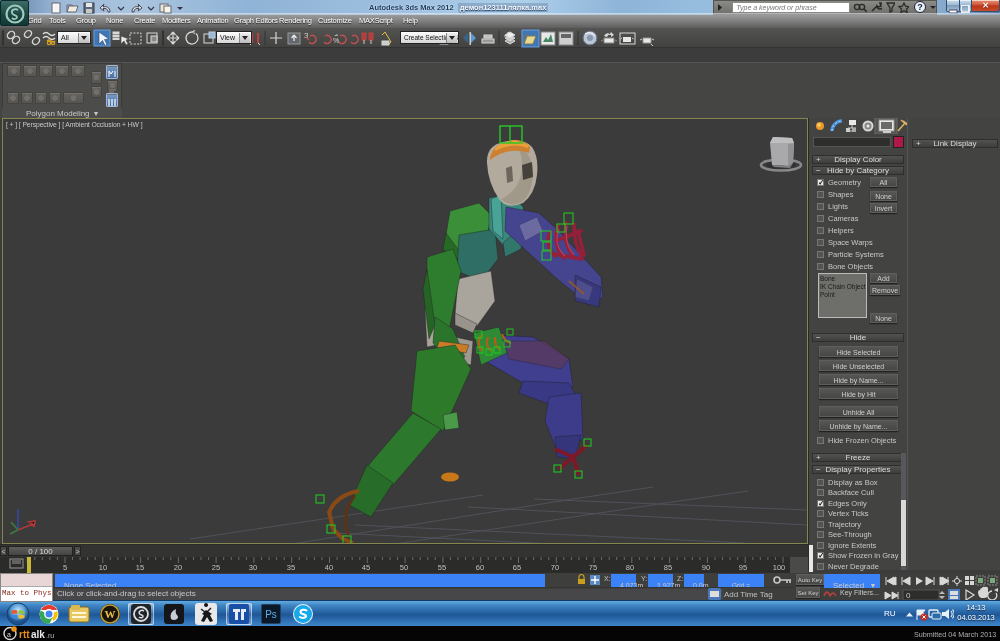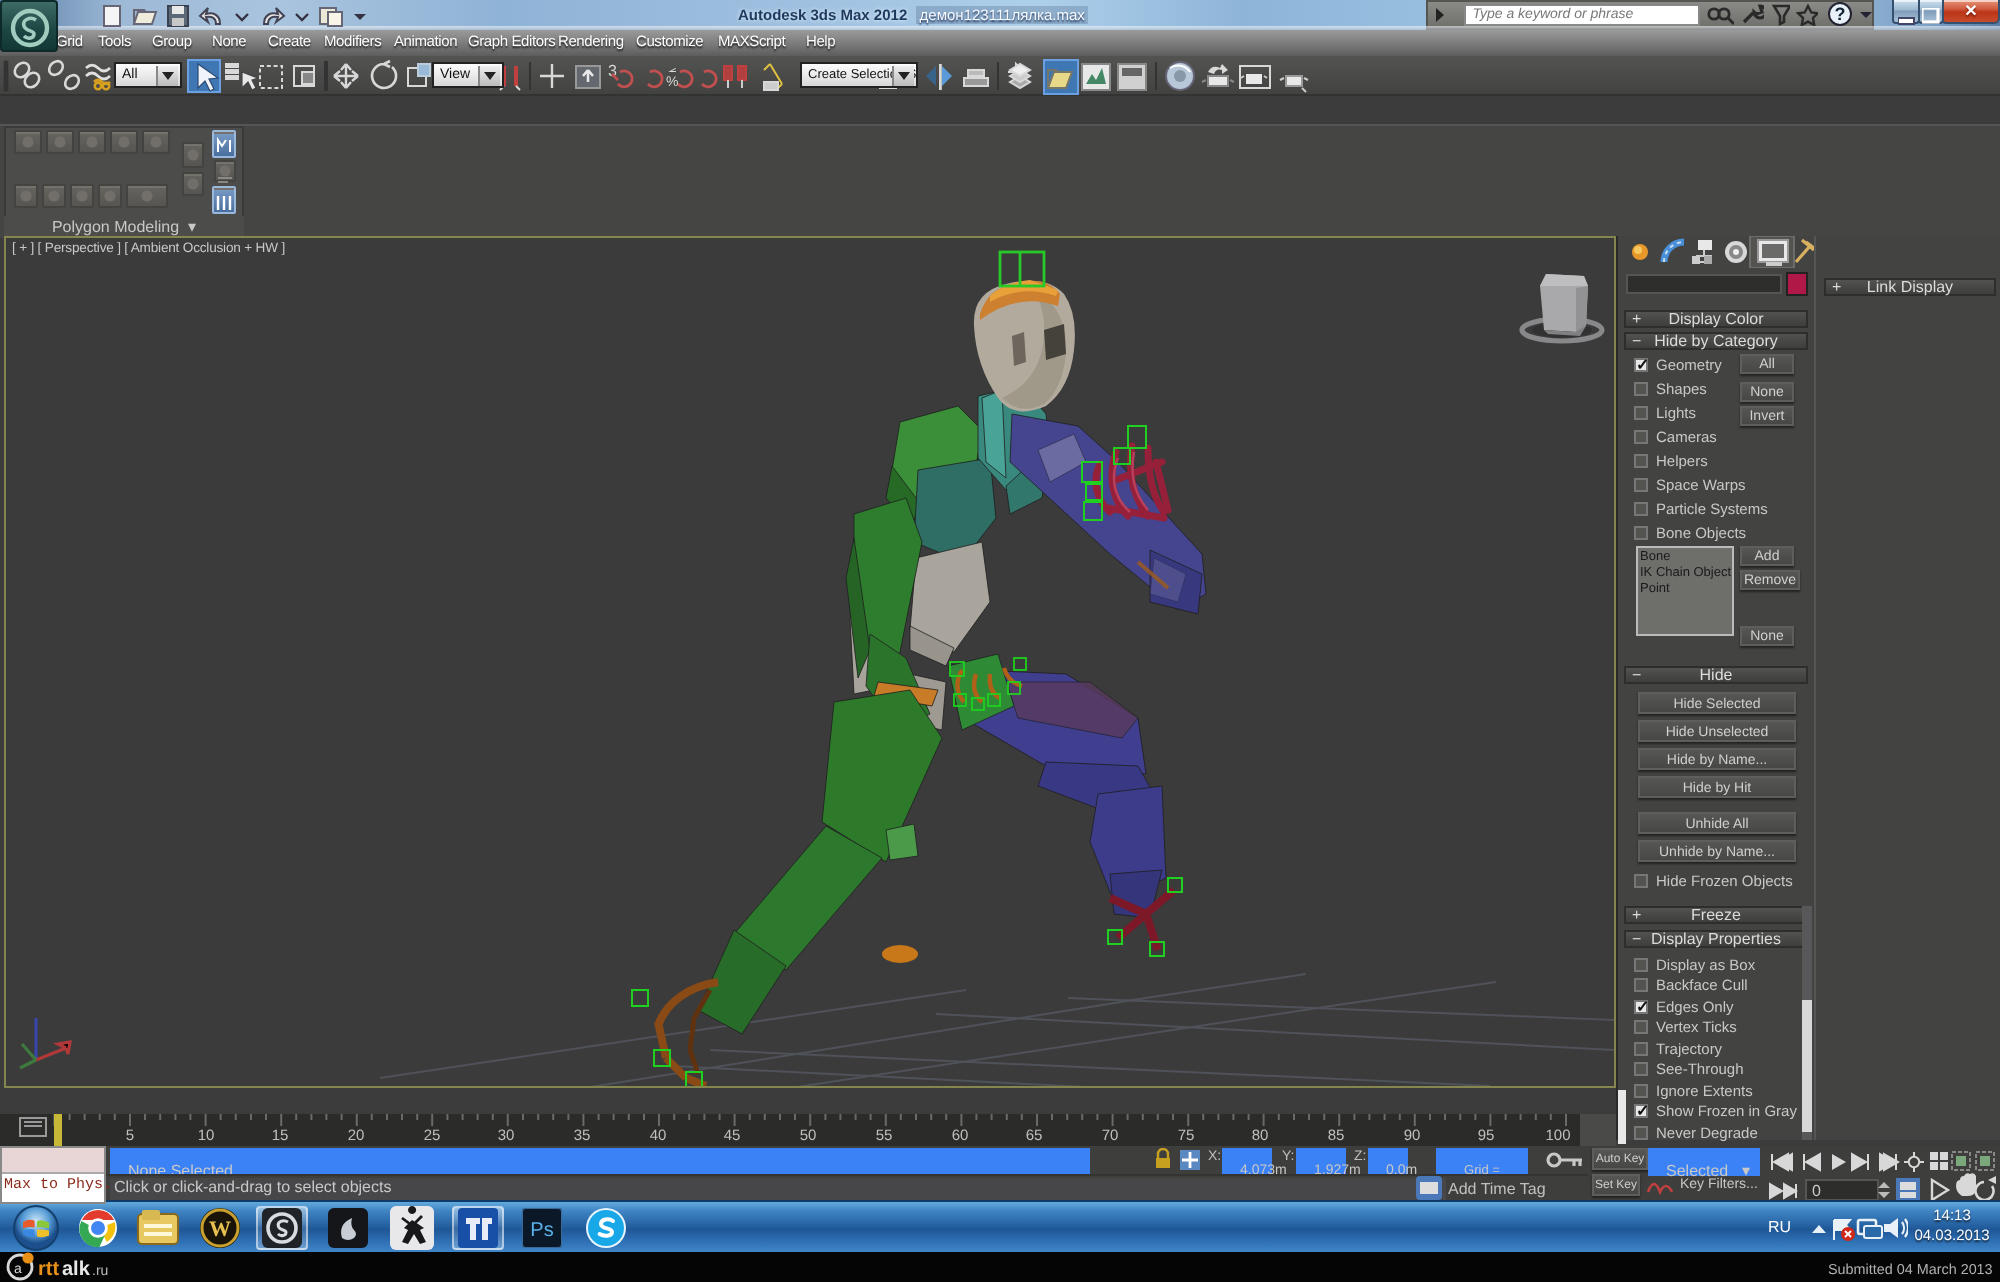--- a/index.html
+++ b/index.html
@@ -6,21 +6,21 @@
 #app *{box-sizing:border-box;}
 .abs{position:absolute;}
 
 #titlebar{left:0;top:0;width:1000px;height:17px;background:linear-gradient(90deg,#5a7da6 0%,#9db9d6 6%,#a9c4de 14%,#8fb3d6 25%,#9fc0e0 40%,#add0ea 52%,#8eb4d8 62%,#9cc2e2 75%,#a6c8e4 87%,#7fa3c8 96%,#5a7da6 100%);}
 #titlebar:after{content:"";position:absolute;left:0;top:13px;width:1000px;height:4px;background:linear-gradient(180deg,rgba(255,255,255,.55),rgba(120,140,160,.5));}
 #appbtn{position:absolute;left:0;top:0;width:29px;height:26px;background:linear-gradient(180deg,#3d6b66,#1e4844 55%,#123734);border:1px solid #0d2a28;border-radius:2px;z-index:5;}
 #appbtn svg{position:absolute;left:3px;top:2px;}
 .qat{position:absolute;top:1px;height:14px;display:flex;align-items:center;gap:4px;z-index:4;}
 .qat svg{display:block;}
 #titletext{position:absolute;top:3px;left:369px;font-size:7.5px;color:#1d3a5f;white-space:nowrap;font-weight:bold;text-shadow:0 0 2px rgba(255,255,255,.8);}
-#titlefile{color:#f8faff;text-shadow:0 1px 1px rgba(20,40,80,.9);font-weight:normal;background:rgba(90,115,150,.35);padding:0 2px;}
+#titlefile{color:#f8faff;text-shadow:0 1px 1px rgba(20,40,80,.9);font-weight:bold;background:rgba(90,115,150,.35);padding:0 2px;}
 #searchwrap{position:absolute;left:713px;top:0px;width:224px;height:15px;background:linear-gradient(180deg,#8a8a86,#6e6e6a);border:1px solid #555552;display:flex;align-items:center;}
 #searchbox{width:130px;height:11px;background:#fff;border:1px solid #888;margin-left:9px;font-style:italic;color:#777;font-size:7px;line-height:10px;padding-left:3px;white-space:nowrap;overflow:hidden;}
 .winbtn{position:absolute;top:0;height:12px;border:1px solid #35506e;border-top:none;box-shadow:inset 0 1px 0 rgba(255,255,255,.6);color:#fff;text-align:center;}
 #btnmin{left:946px;width:14px;background:linear-gradient(180deg,#cfe2f2,#9db8d0 45%,#7e9cba 50%,#a9c2d8);border-radius:0 0 2px 2px;}
 #btnmax{left:959px;width:13px;background:linear-gradient(180deg,#cfe2f2,#9db8d0 45%,#7e9cba 50%,#a9c2d8);border-radius:0 0 2px 2px;}
 #btnclose{left:971px;width:29px;background:linear-gradient(180deg,#e89478,#d05c40 40%,#bc3518 55%,#c64c2c);border-radius:0 0 3px 2px;font-size:8px;font-weight:bold;line-height:11px;text-shadow:0 1px 1px #7c1d0c;}
 
 #menubar{left:0;top:15px;width:1000px;height:13px;background:linear-gradient(180deg,#9a9a9a,#7d7d7d 50%,#5d5d5d);color:#fff;font-size:9px;text-shadow:0 1px 1px #1a1a1a;}
 #menubar span{position:absolute;line-height:12px;font-size:7.5px;letter-spacing:-0.2px;}
 
@@ -502,20 +502,25 @@
     <div class="cbrow" style="top:403px;"><span class="cb"></span>Trajectory</div>
     <div class="cbrow" style="top:413px;"><span class="cb"></span>See-Through</div>
     <div class="cbrow" style="top:424px;"><span class="cb"></span>Ignore Extents</div>
     <div class="cbrow" style="top:434px;"><span class="cb on"></span>Show Frozen in Gray</div>
     <div class="cbrow" style="top:445px;"><span class="cb"></span>Never Degrade</div>
     <div style="position:absolute;right:1px;top:335px;width:5px;height:117px;background:#58585a;"></div>
     <div style="position:absolute;right:1px;top:382px;width:5px;height:66px;background:#d8d8d8;"></div>
   </div>
   <div id="cmdpanel2" class="abs">
     <div class="roll" style="top:21px;left:4px;width:86px;"><b>+</b>Link Display</div>
+  </div>
+  <div id="timeslider" class="abs">
+    <div class="tsarr" style="left:0px;">&lt;</div>
+    <div id="tsbar">0 / 100</div>
+    <div class="tsarr" style="left:74px;">&gt;</div>
   </div>
   <div id="ruler" class="abs">
     <svg width="808" height="16">
       <rect x="0" y="0" width="790" height="16" fill="#2b2b29"></rect>
       <rect x="790" y="0" width="18" height="16" fill="#4a4a48"></rect>
       <g stroke="#6a6a68">
         <line x1="27.2" y1="0" x2="27.2" y2="6"></line>
           <line x1="34.8" y1="0" x2="34.8" y2="3"></line>
           <line x1="42.3" y1="0" x2="42.3" y2="3"></line>
           <line x1="49.9" y1="0" x2="49.9" y2="3"></line>

